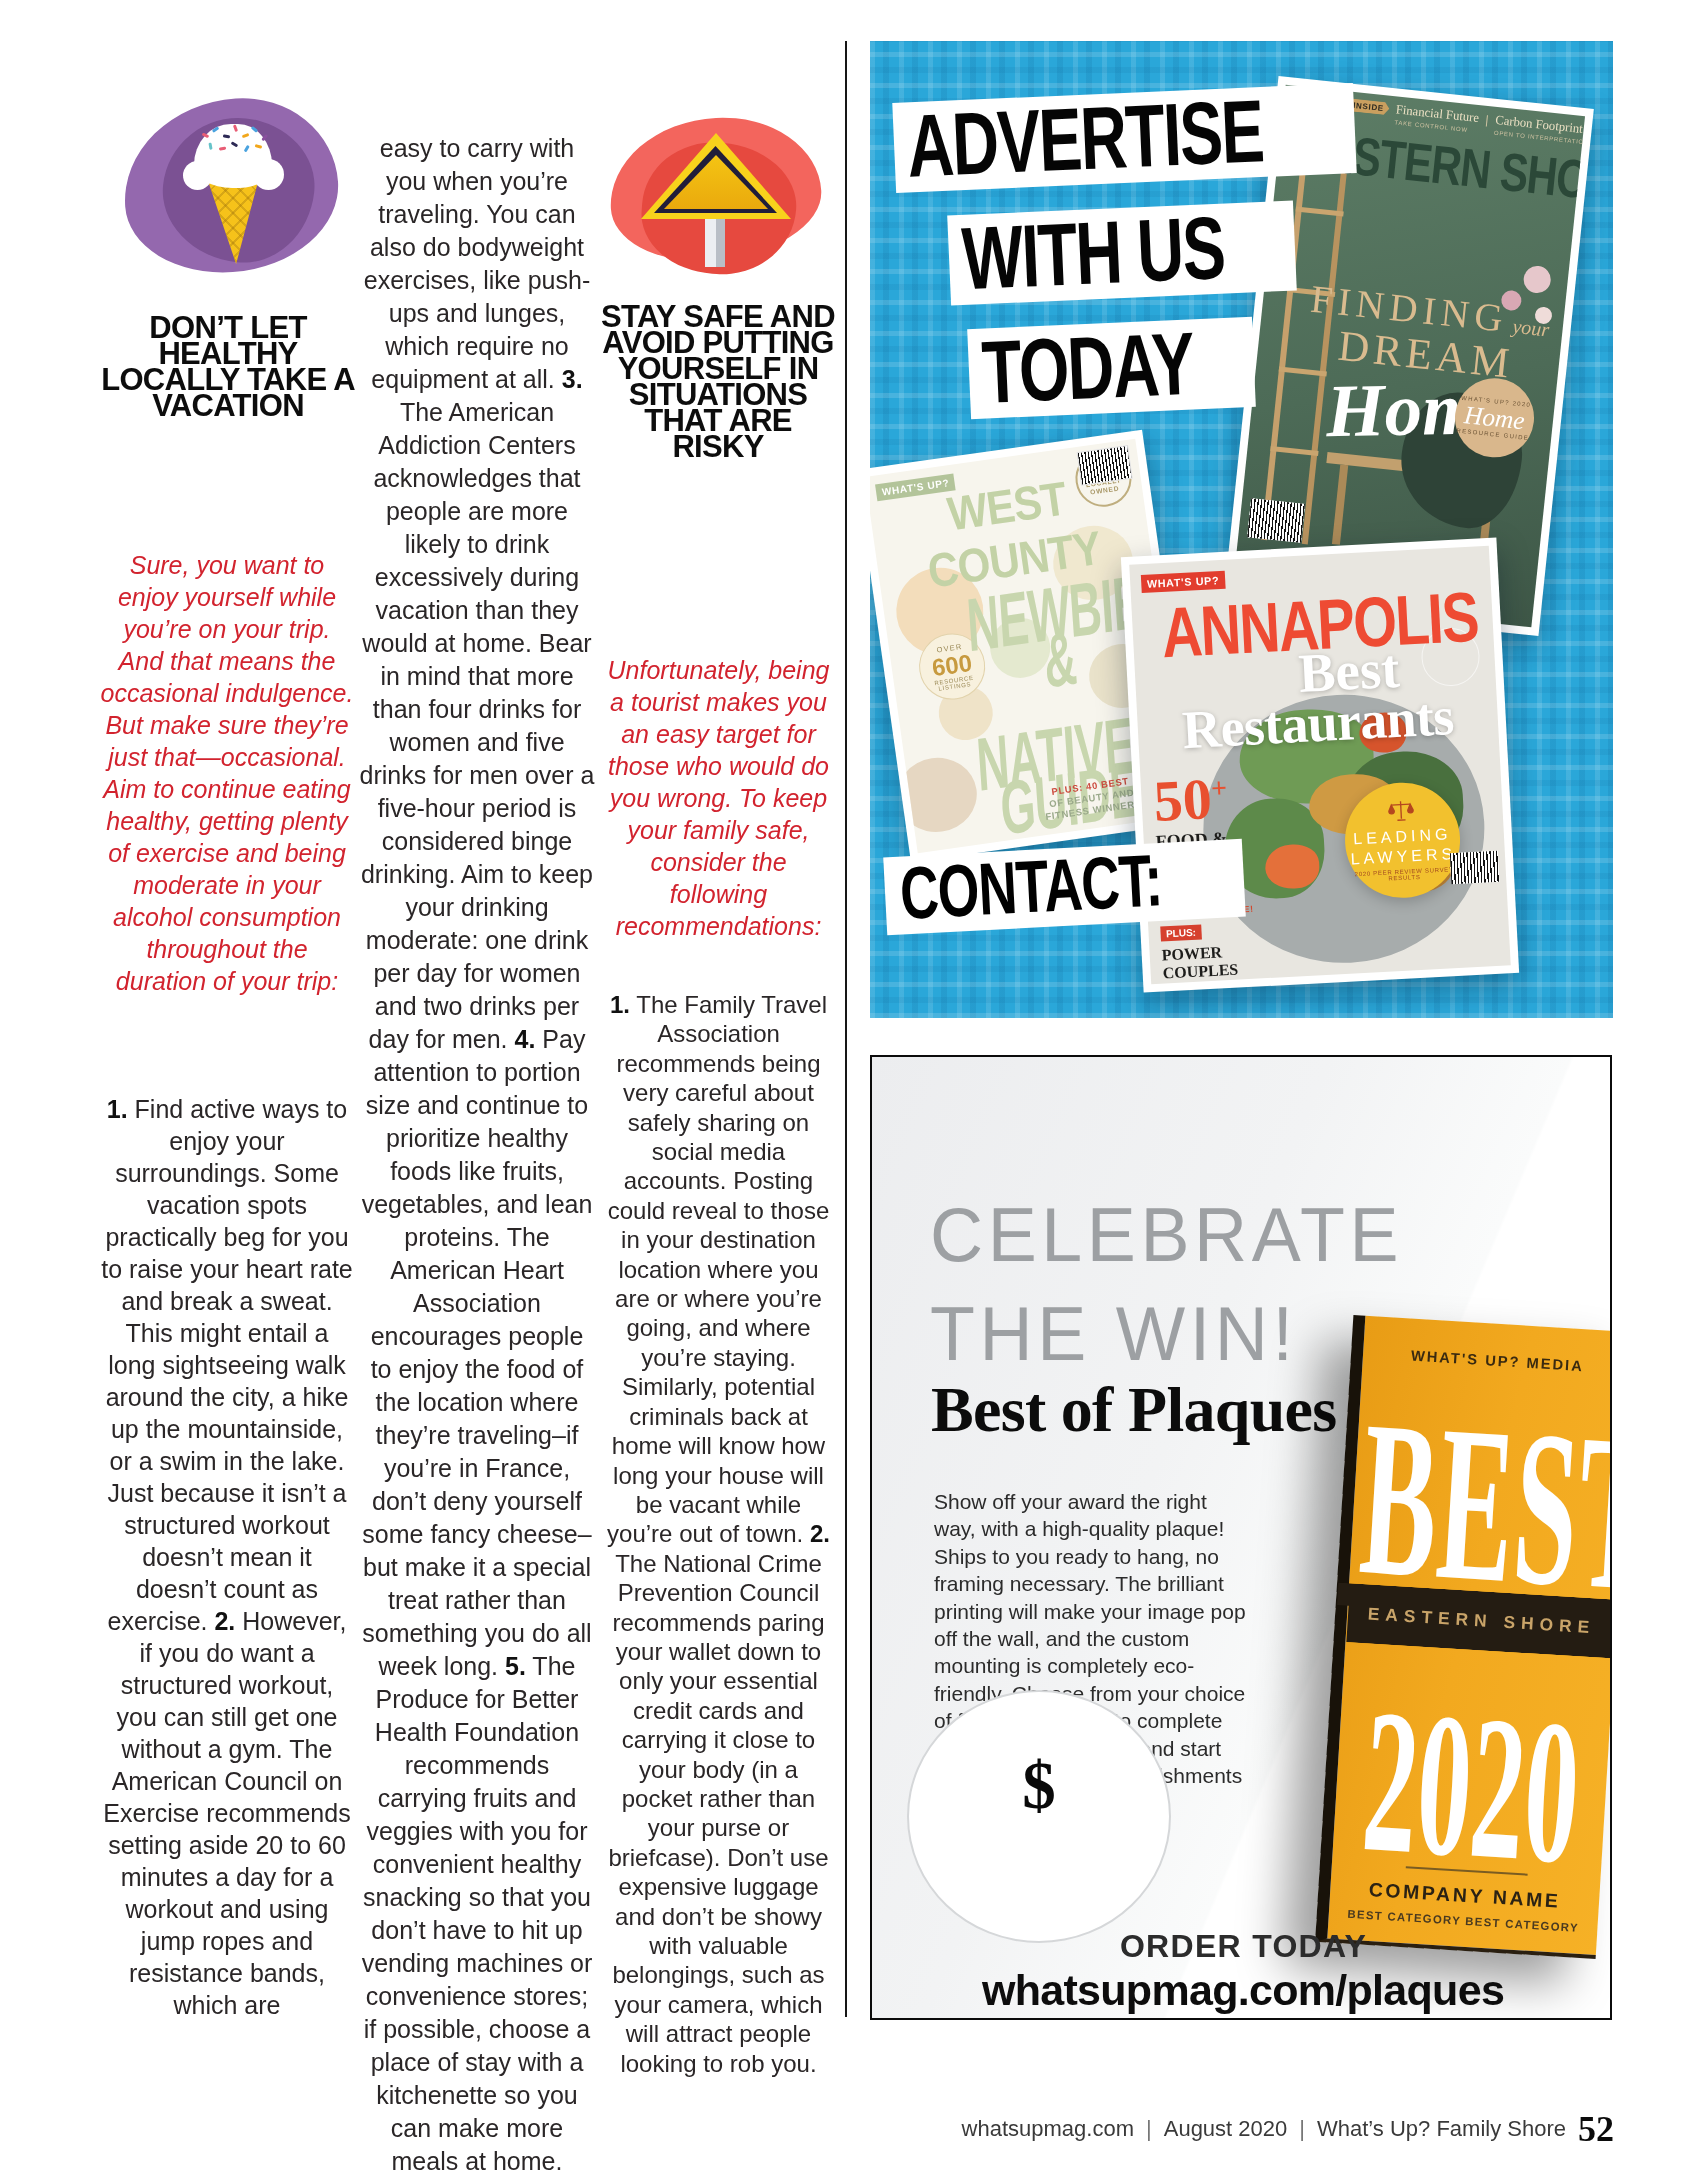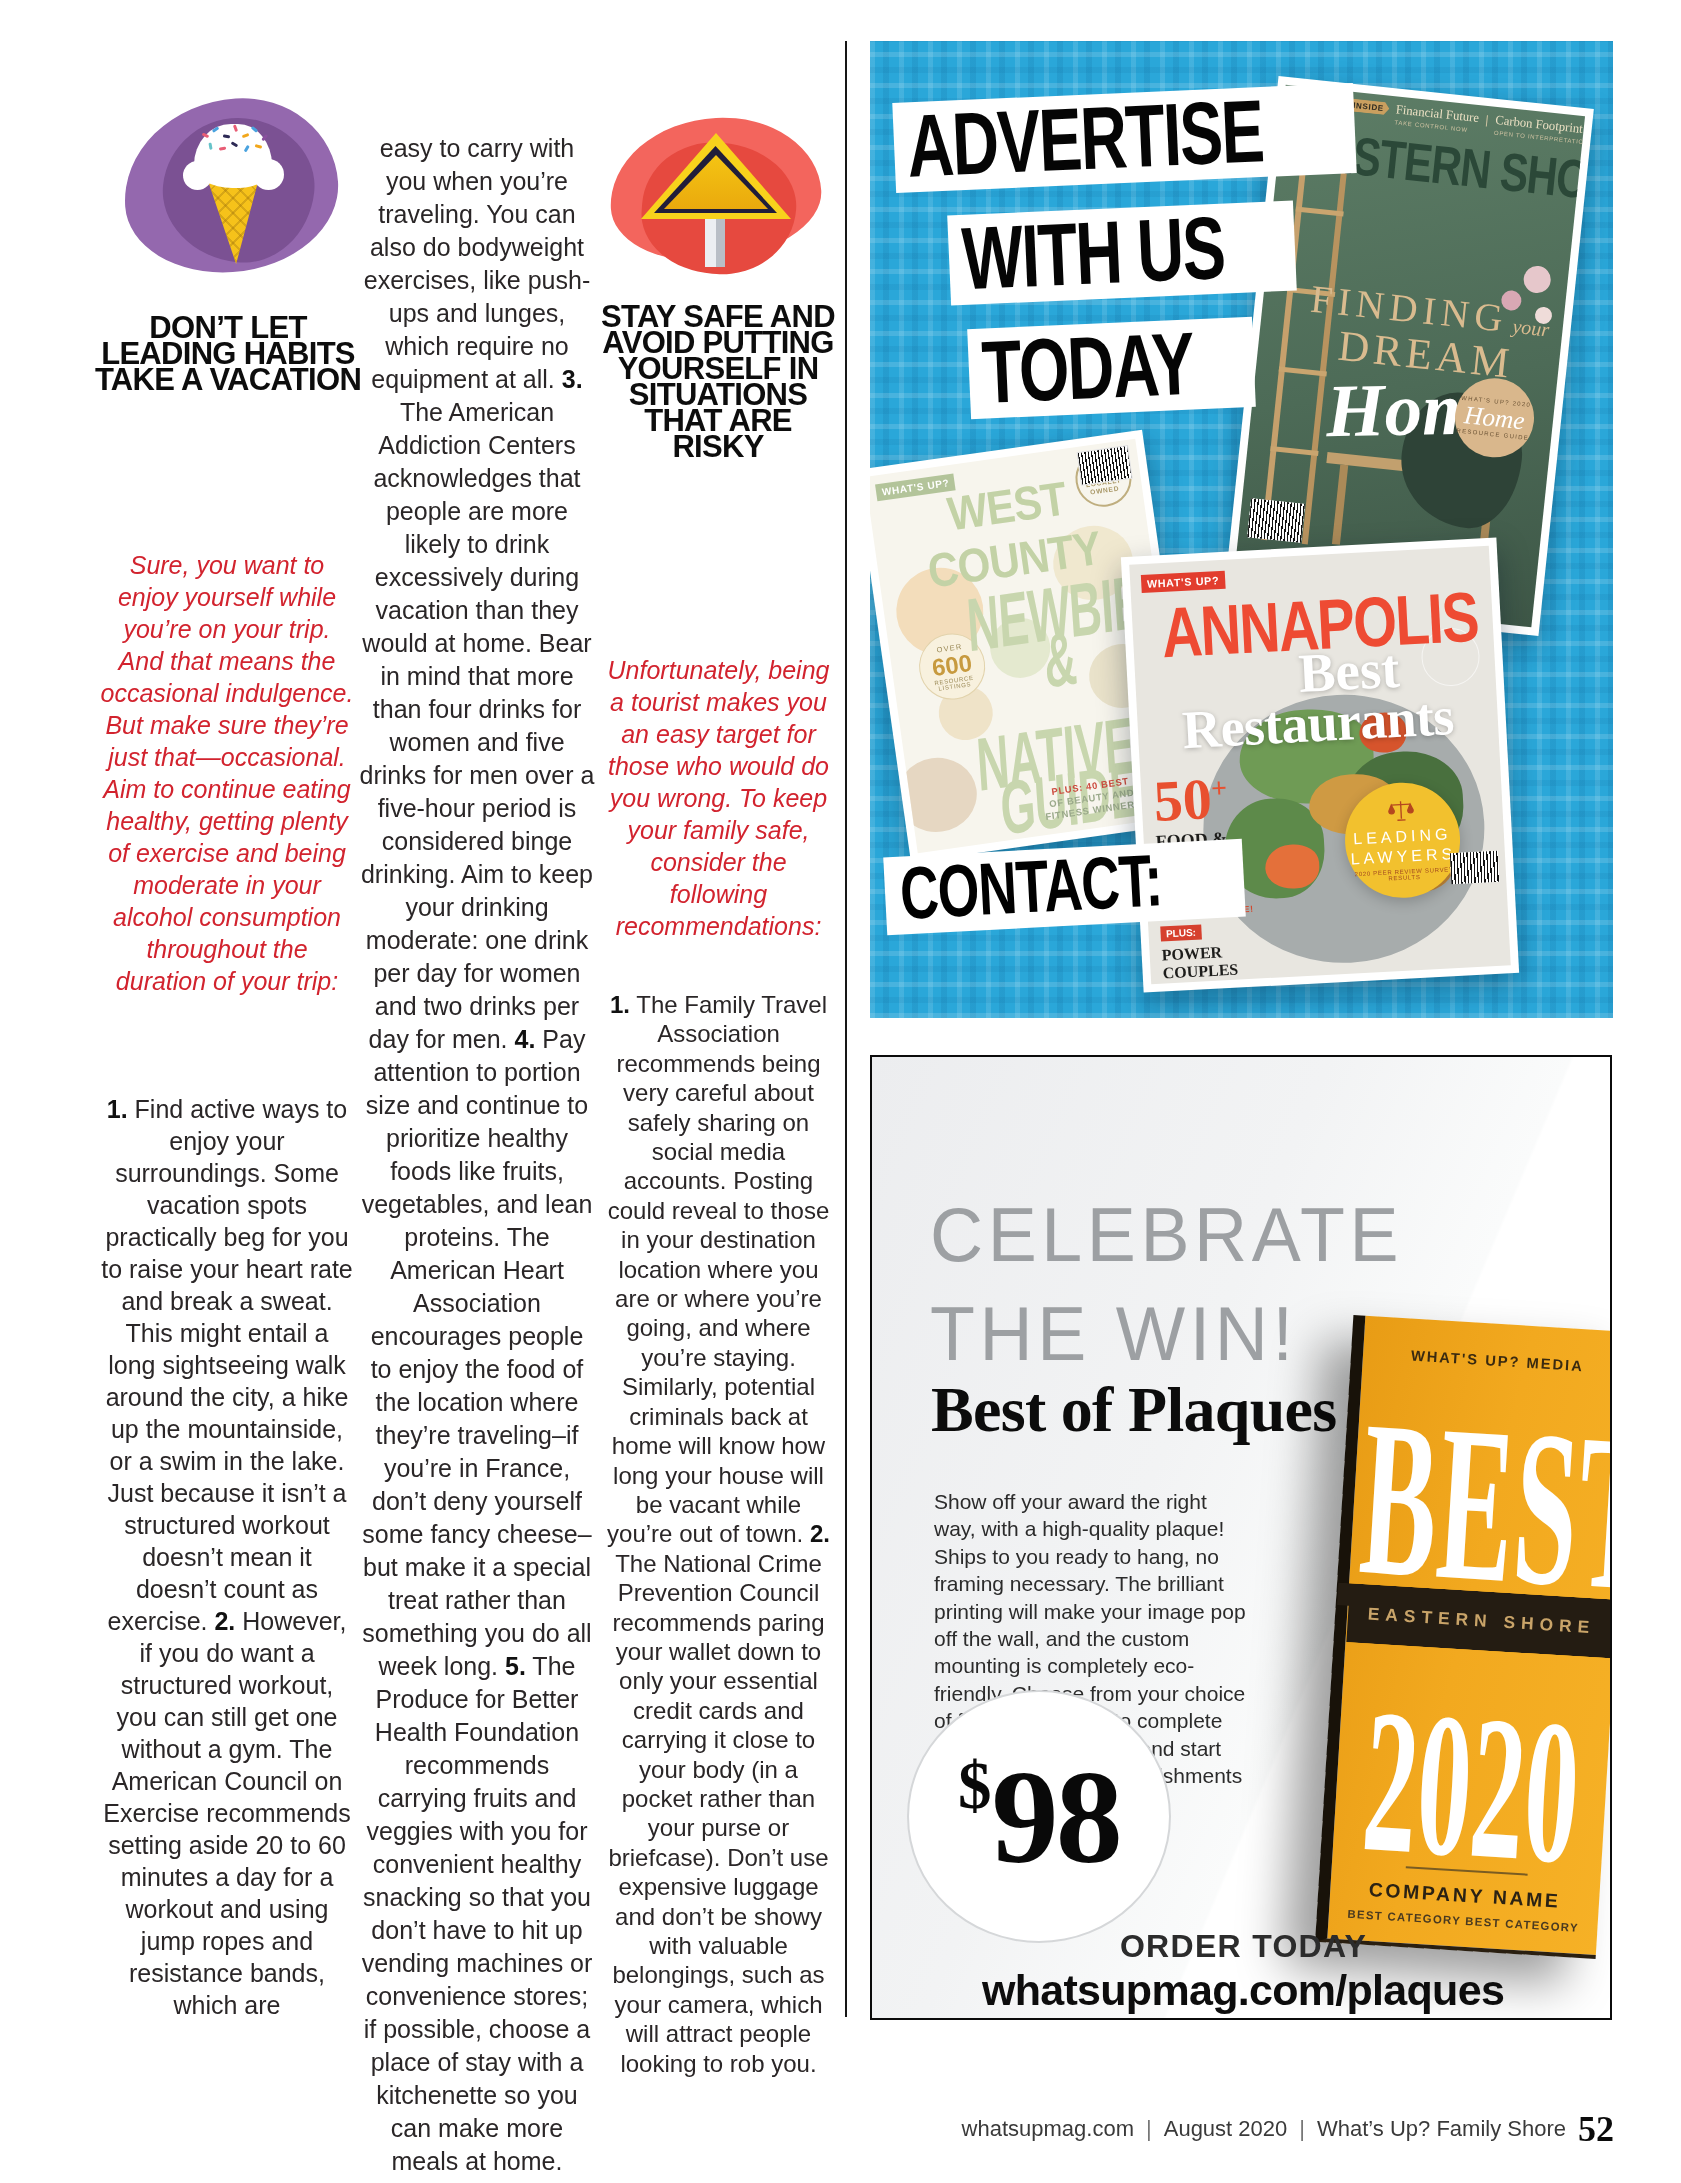--- a/index.html
+++ b/index.html
@@ -268,21 +268,21 @@
       <i class="sprk"></i>
       <i class="sprk"></i>
       <i class="sprk"></i>
     <i class="sprk"></i>
       <i class="sprk"></i>
       <i class="sprk"></i>
       <i class="sprk"></i>
       <i class="sprk"></i>
       <i class="sprk"></i>
   </div>
-  <h2 class="colhead heading1">DON’T LET LEADING HABITS TAKE A VACATION</h2>
+  <h2 class="colhead heading1">DON’T LET HEALTHY LOCALLY TAKE A VACATION</h2>
   <p class="intro intro1">Sure, you want to enjoy yourself while you’re on your trip. And that means the occasional indulgence. But make sure they’re just that—occasional. Aim to continue eating healthy, getting plenty of exercise and being moderate in your alcohol consumption throughout the duration of your trip:</p>
   <p class="bodytxt body1"><span class="bnum">1.</span><span> Find active ways to enjoy your surroundings. Some vacation spots practically beg for you to raise your heart rate and break a sweat. This might entail a long sightseeing walk around the city, a hike up the mountainside, or a swim in the lake. Just because it isn’t a structured workout doesn’t mean it doesn’t count as exercise. </span><span class="bnum">2.</span><span> However, if you do want a structured workout, you can still get one without a gym. The American Council on Exercise recommends setting aside 20 to 60 minutes a day for a workout and using jump ropes and resistance bands, which are</span></p>
 
   <p class="bodytxt body2"><span>easy to carry with you when you’re traveling. You can also do bodyweight exercises, like push-ups and lunges, which require no equipment at all. </span><span class="bnum">3.</span><span> The American Addiction Centers acknowledges that people are more likely to drink excessively during vacation than they would at home. Bear in mind that more than four drinks for women and five drinks for men over a five-hour period is considered binge drinking. Aim to keep your drinking moderate: one drink per day for women and two drinks per day for men. </span><span class="bnum">4.</span><span> Pay attention to portion size and continue to prioritize healthy foods like fruits, vegetables, and lean proteins. The American Heart Association encourages people to enjoy the food of the location where they’re traveling–if you’re in France, don’t deny yourself some fancy cheese–but make it a special treat rather than something you do all week long. </span><span class="bnum">5.</span><span> The Produce for Better Health Foundation recommends carrying fruits and veggies with you for convenient healthy snacking so that you don’t have to hit up vending machines or convenience stores; if possible, choose a place of stay with a kitchenette so you can make more meals at home.</span></p>
 
   <div class="abs icon3">
     <div class="wi-blob-outer"></div>
     <div class="wi-blob-inner"></div>
     <div class="wi-post"></div>
     <div class="wi-tri-o"></div>
@@ -416,21 +416,20 @@
   <aside class="abs ad2">
     <div class="celebrate">
       <div>CELEBRATE</div>
       <div>THE WIN!</div>
     </div>
     <div class="bop">Best of Plaques</div>
     <p class="ad2-body">Show off your award the right way, with a high-quality plaque! Ships to you ready to hang, no framing necessary. The brilliant printing will make your image pop off the wall, and the custom mounting is completely eco-friendly. Choose from your choice of four edge colors to complete your award keepsake and start displaying your accomplishments today!</p>
 
     <div class="price">
       <span class="cur">$</span>
-        <span class="amt">98</span>
     </div>
 
     <div class="plaque">
       <div class="pl-brand">WHAT'S UP? MEDIA</div>
       <div class="pl-best">BEST!</div>
       <div class="pl-ribbon">EASTERN SHORE</div>
       <div class="pl-year">2020</div>
       <div class="pl-line"></div>
       <div class="pl-company">COMPANY NAME</div>
       <div class="pl-cats">BEST CATEGORY   BEST CATEGORY</div>

